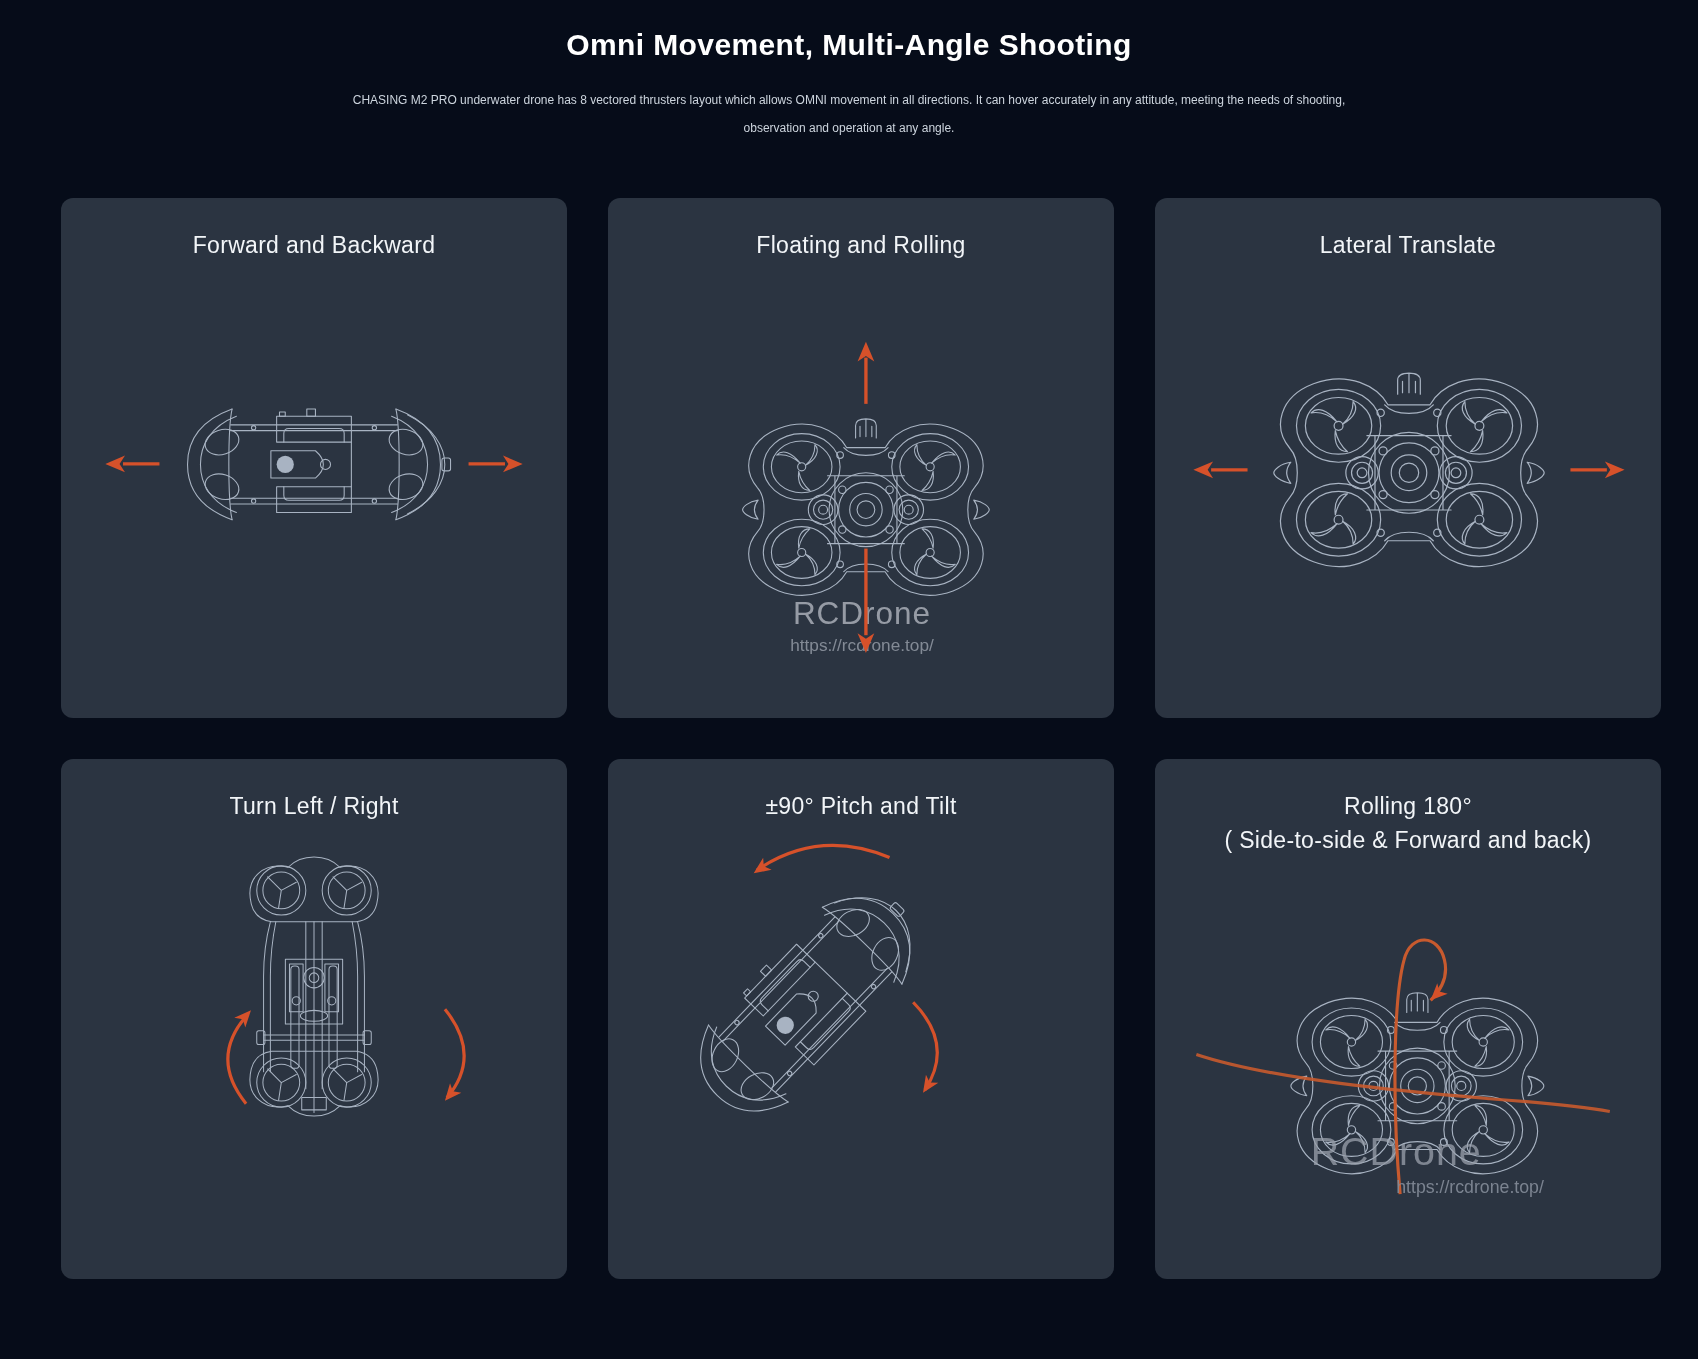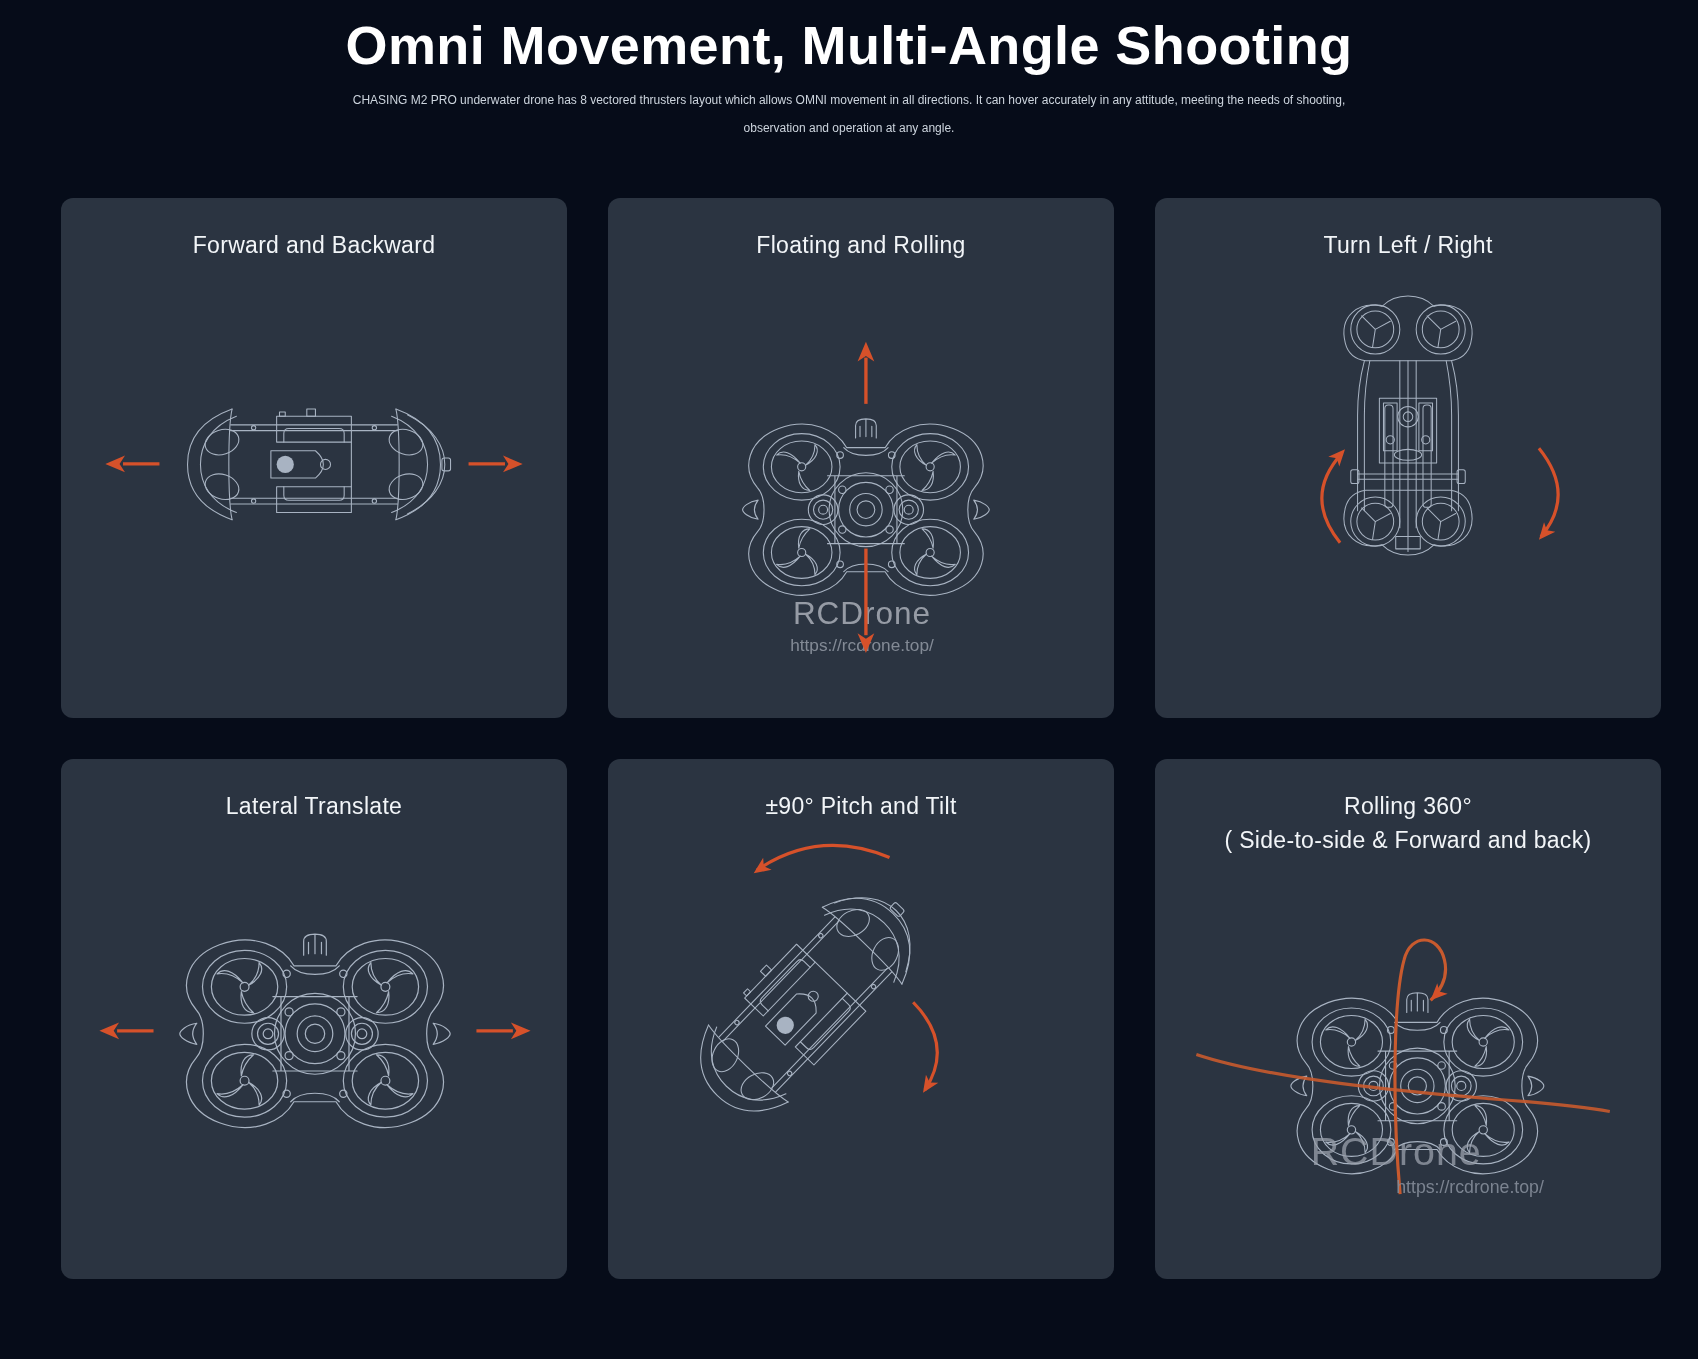--- a/index.html
+++ b/index.html
@@ -5,21 +5,21 @@
   * { margin:0; padding:0; box-sizing:border-box; }
   html,body { width:1698px; height:1359px; }
   body {
     background:#060c19;
     font-family:"Liberation Sans", sans-serif;
     color:#ffffff;
     overflow:hidden;
   }
   .header { text-align:center; padding-top:18px; }
   .page-title {
-    font-size:54px; font-weight:700; letter-spacing:.4px;
+    font-size:30px; font-weight:700; letter-spacing:.4px;
     line-height:54px; color:#ffffff;
   }
   .page-subtitle {
     margin:15px auto 0; max-width:1000px;
     font-size:12px; line-height:27.5px; color:#ccd4dd;
   }
   .grid {
     display:grid; grid-template-columns:repeat(3, 1fr);
     gap:41px; padding:0 37px; margin-top:56px;margin-left:24px;
   }
@@ -190,69 +190,69 @@
           <path d="M262 142 L253.5 162 L262 156.5 L270.5 162 Z"></path>
         </g>
         <g fill="#d6512a">
           <path d="M262 352 V440" stroke="#d6512a" stroke-width="3.4" fill="none"></path>
           <path d="M262 458 L253.5 438 L262 443.5 L270.5 438 Z"></path>
         </g>
       </svg>
     </section>
 
     <section class="card">
+      <div class="card-title">Lateral Translate</div>
+      <svg class="fig" viewBox="0 0 514 520">
+        <use href="#drone-top" x="110" y="168" width="296" height="214"></use>
+        <g fill="#d6512a">
+          <path d="M94 272 H57" stroke="#d6512a" stroke-width="3.4" fill="none"></path>
+          <path d="M39 272 L59 263.5 L53.5 272 L59 280.5 Z"></path>
+        </g>
+        <g fill="#d6512a">
+          <path d="M422 272 H459" stroke="#d6512a" stroke-width="3.4" fill="none"></path>
+          <path d="M477 272 L457 263.5 L462.5 272 L457 280.5 Z"></path>
+        </g>
+      </svg>
+    </section>
+
+    <section class="card">
       <div class="card-title">Turn Left / Right</div>
       <svg class="fig" viewBox="0 0 514 520">
         <use href="#drone-vert" x="167" y="85" width="180" height="284"></use>
         <g fill="#d6512a">
           <path d="M188 346 Q150 299 190 255" stroke="#d6512a" stroke-width="3.2" fill="none"></path>
           <use href="#chead" transform="translate(193,251) rotate(222)"></use>
         </g>
         <g fill="#d6512a">
           <path d="M390 250 Q428 297 392 340" stroke="#d6512a" stroke-width="3.2" fill="none"></path>
           <use href="#chead" transform="translate(390,343) rotate(40)"></use>
         </g>
       </svg>
     </section>
 
     <section class="card">
-      <div class="card-title">Lateral Translate</div>
-      <svg class="fig" viewBox="0 0 514 520">
-        <use href="#drone-top" x="110" y="168" width="296" height="214"></use>
-        <g fill="#d6512a">
-          <path d="M94 272 H57" stroke="#d6512a" stroke-width="3.4" fill="none"></path>
-          <path d="M39 272 L59 263.5 L53.5 272 L59 280.5 Z"></path>
-        </g>
-        <g fill="#d6512a">
-          <path d="M422 272 H459" stroke="#d6512a" stroke-width="3.4" fill="none"></path>
-          <path d="M477 272 L457 263.5 L462.5 272 L457 280.5 Z"></path>
-        </g>
-      </svg>
-    </section>
-
-    <section class="card">
       <div class="card-title">±90° Pitch and Tilt</div>
       <svg class="fig" viewBox="0 0 514 520">
         <g transform="translate(200,245) rotate(-46)">
           <use href="#drone-long" x="-146" y="-69" width="292" height="139"></use>
         </g>
         <g fill="#d6512a">
           <path d="M286 96 Q214 66 151 109" stroke="#d6512a" stroke-width="3.2" fill="none"></path>
           <use href="#chead" transform="translate(148,112) rotate(55)"></use>
         </g>
         <g fill="#d6512a">
           <path d="M310 243 Q352 286 322 332" stroke="#d6512a" stroke-width="3.2" fill="none"></path>
           <use href="#chead" transform="translate(320,335) rotate(33)"></use>
         </g>
       </svg>
     </section>
 
     <section class="card">
       <div class="card-title">
-        <div>Rolling 360°</div>
+        <div>Rolling 180°</div>
         <div class="card-title-sub">( Side-to-side &amp; Forward and back)</div>
       </div>
       <svg class="fig" viewBox="0 0 514 520">
         <use href="#drone-top" x="128" y="228" width="277" height="200"></use>
         <path d="M42 296 C120 322 260 334 340 341 C395 345 440 350 462 354" stroke="#c85a2e" stroke-width="3.2" fill="none" opacity="0.9"></path>
         <text class="wm" x="245" y="408" text-anchor="middle" font-size="40" letter-spacing="1" fill="#9aa1ac" opacity="0.75">RCDrone</text>
         <g fill="#d6512a">
           <path d="M249 438 C241 350 242 240 253 200 C260 172 288 174 294 200 C298 216 291 230 280 241" stroke="#c85a2e" stroke-width="3.2" fill="none"></path>
           <use href="#chead" transform="translate(280,241) rotate(45)"></use>
         </g>

